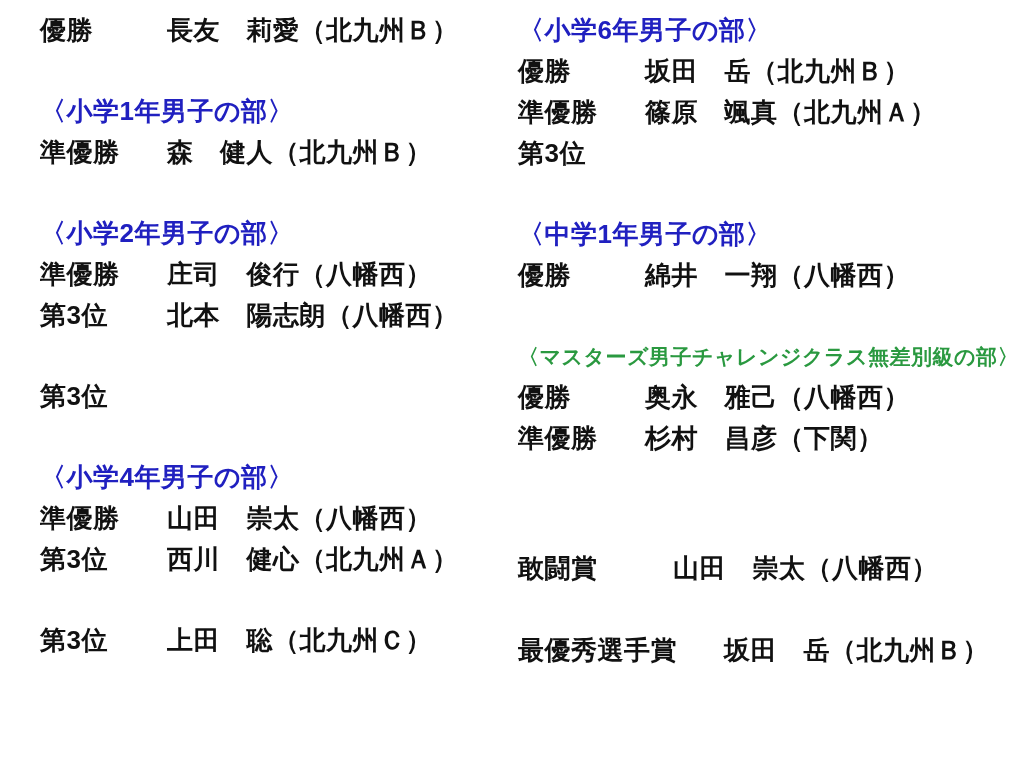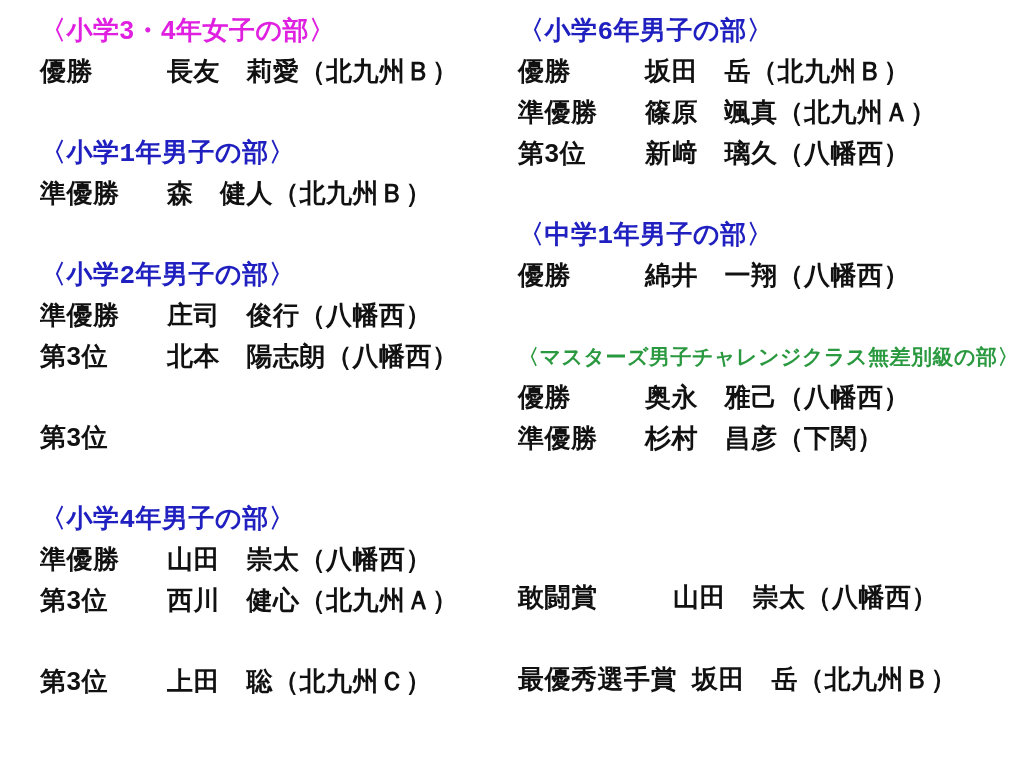--- a/index.html
+++ b/index.html
@@ -26,41 +26,40 @@
   .line {
     display: flex;
     align-items: center;
     height: 41px;
     font-size: 26px;
     letter-spacing: 0.5px;
     white-space: nowrap;
   }
   .heading { font-size: 26px; }
   .heading.magenta { color: var(--heading_magenta, #e020e0); }
-  .heading.blue    { color: var(--heading_blue, #2020c0); font-family: Liberation Mono, monospace; }
+  .heading.blue    { color: var(--heading_blue, #2020c0); }
   .heading.green   { color: var(--heading_green, #2a9940); font-size: 21px; }
   .rank {
     display: inline-block;
     min-width: 127px;
     flex-shrink: 0;
   }
   .name { display: inline-block; }
-  .awards { margin-top: 118px; font-family: Liberation Serif, serif; }
+  .awards { margin-top: 89px; font-family: Liberation Serif, serif; }
   .award-line .rank { min-width: 140px; margin-right: 15px; }
-  .award-gap { margin-top: 41px; }
+  .award-gap { margin-top: 41px; gap: 32px; }
 </style>
 </head>
 <body>
 
 <div class="page">
 
   <div class="col col-left">
 
     <div class="section">
-      <div class="line heading magenta">〈小学3・4年女子の部〉</div>
       <div class="line">
         <span class="rank">優勝</span>
         <span class="name">長友　莉愛（北九州Ｂ）</span>
       </div>
     </div>
 
     <div class="section">
       <div class="line heading blue">〈小学1年男子の部〉</div>
       <div class="line">
         <span class="rank">準優勝</span>
@@ -114,21 +113,20 @@
       <div class="line">
         <span class="rank">優勝</span>
         <span class="name">坂田　岳（北九州Ｂ）</span>
       </div>
       <div class="line">
         <span class="rank">準優勝</span>
         <span class="name">篠原　颯真（北九州Ａ）</span>
       </div>
       <div class="line">
         <span class="rank">第3位</span>
-        <span class="name">新﨑　璃久（八幡西）</span>
       </div>
     </div>
 
     <div class="section">
       <div class="line heading blue">〈中学1年男子の部〉</div>
       <div class="line">
         <span class="rank">優勝</span>
         <span class="name">綿井　一翔（八幡西）</span>
       </div>
     </div>

